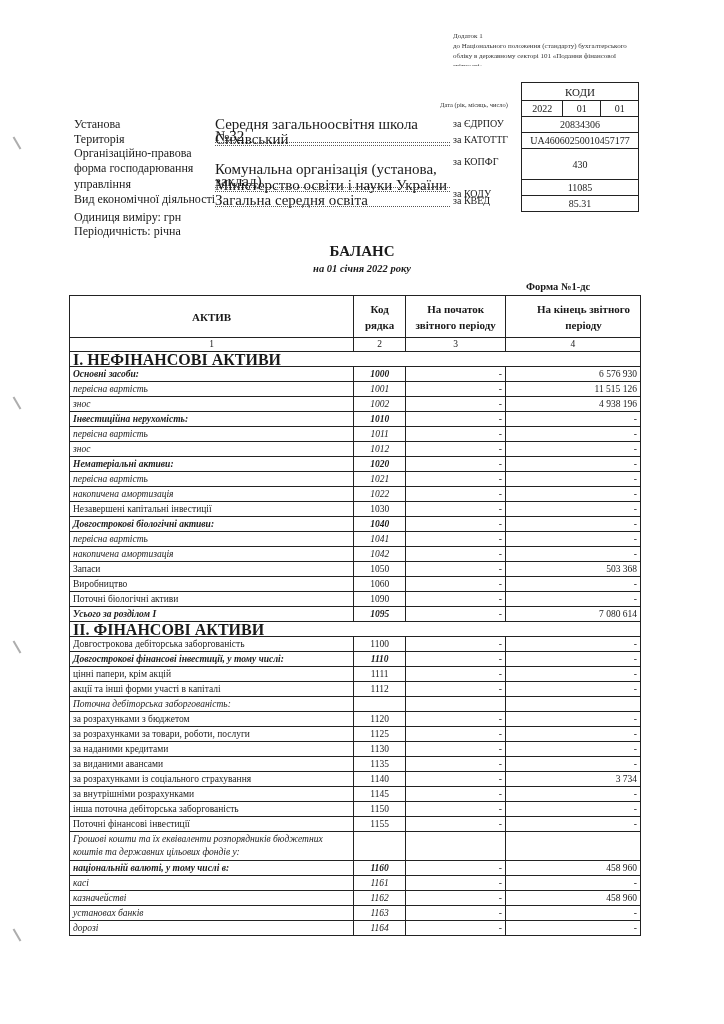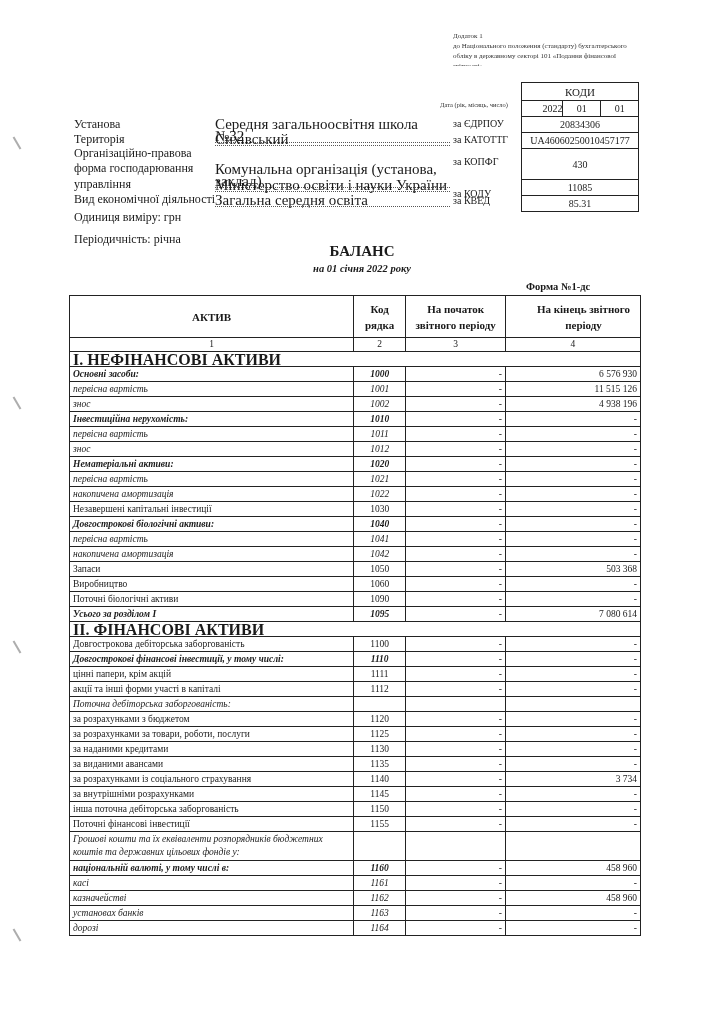--- a/index.html
+++ b/index.html
@@ -10,21 +10,21 @@
   .appendix div { white-space:nowrap; overflow:hidden; }
   .scan-mark { position:absolute; width:2px; height:14px; background:#777; transform:rotate(-30deg); opacity:.6; }
 
   
   .codes { position:absolute; left:521px; top:82px; width:116px; border:1px solid #222; font-size:10px; }
   .codes .row { border-top:1px solid #222; display:flex; align-items:center; justify-content:center; height:15px; }
   .codes .row:first-child { border-top:none; font-size:11px; height:17px; }
   .codes .row.tall { height:30px; }
   .codes .date { display:flex; justify-content:stretch; padding:0; }
   .codes .date span { flex:1; text-align:center; border-left:1px solid #222; height:100%; line-height:15px; }
-  .codes .date span:first-child { border-left:none; flex:1.1;text-align:right; }
+  .codes .date span:first-child { border-left:none; flex:1.1; }
 
   .datelabel { left:440px; top:101px; font-size:6.5px; color:#333; }
   .zalabel { position:absolute; left:453px; font-size:10px; }
 
   .info-label { position:absolute; left:74px; font-size:12px; line-height:13px; }
   .info-val { position:absolute; left:215px; width:235px; font-size:15px; border-bottom:1px dotted #555; line-height:12px; }
 
   .title { position:absolute; left:0; width:724px; text-align:center; }
   .t1 { top:243px; font-size:15px; font-weight:bold; }
   .t2 { top:263px; font-size:10.5px; font-weight:bold; font-style:italic; }
@@ -80,21 +80,21 @@
 <div class="zalabel" style="top:188px;">за КОДУ</div>
 <div class="zalabel" style="top:195px;">за КВЕД</div>
 
 <div class="info-label" style="top:118px;">Установа</div>
 <div class="info-label" style="top:133px;">Територія</div>
 <div class="info-label" style="top:147px;">Організаційно-правова</div>
 <div class="info-label" style="top:162px;">форма господарювання</div>
 <div class="info-label" style="top:178px;">управління</div>
 <div class="info-label" style="top:193px;">Вид економічної діяльності</div>
 <div class="info-label" style="top:211px;">Одиниця виміру: грн</div>
-<div class="info-label" style="top:225px;margin-top:8px;">Періодичність:  річна</div>
+<div class="info-label" style="top:225px;">Періодичність:  річна</div>
 
 <div class="info-val" style="top:118px;">Середня загальноосвітня школа №32</div>
 <div class="info-val" style="top:133px;">Сихівський</div>
 <div class="info-val" style="top:163px;">Комунальна організація (установа, заклад)</div>
 <div class="info-val" style="top:179px;">Міністерство освіти і науки України</div>
 <div class="info-val" style="top:194px;">Загальна середня освіта</div>
 
 <div class="title t1">БАЛАНС</div>
 <div class="title t2">на  01  січня 2022 року</div>
 <div class="formno">Форма №1-дс</div>

